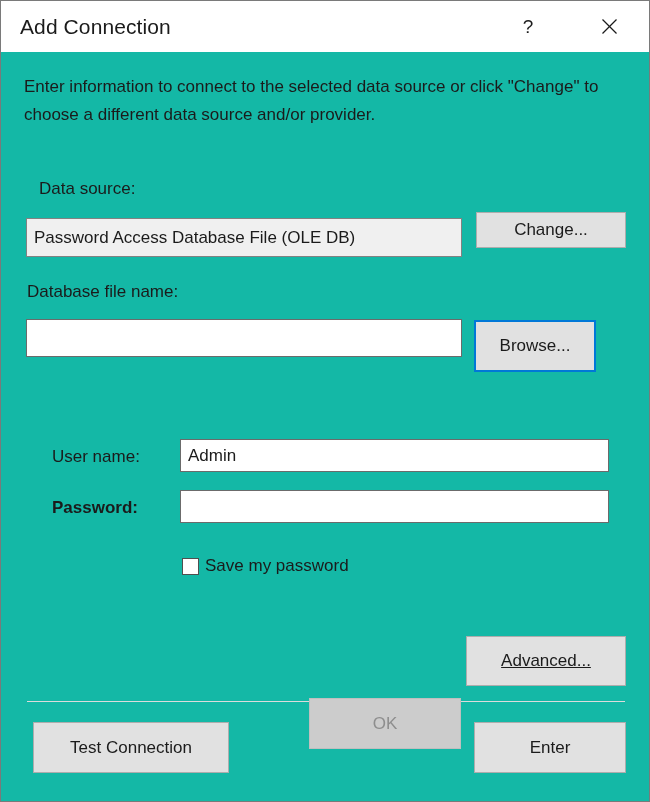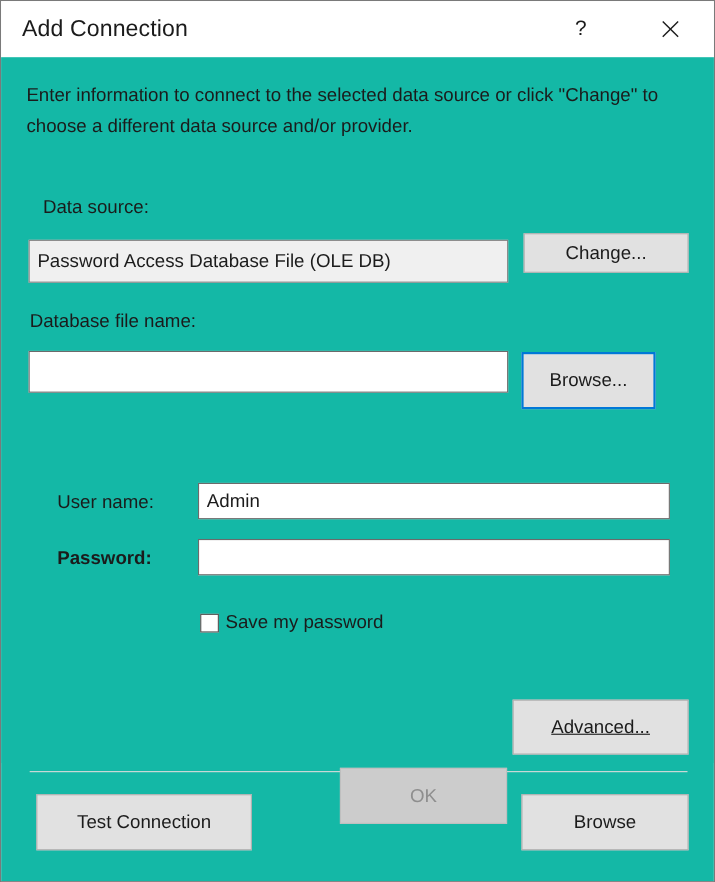--- a/index.html
+++ b/index.html
@@ -250,18 +250,18 @@
     </div>
 
     <button class="btn" style="left:465px; top:584px; width:160px; height:50px;text-decoration:underline;">Advanced...</button>
 
     <div class="divider" style="left:26px; top:649px; width:598px;"></div>
 
     <button class="btn" style="left:32px; top:670px; width:196px; height:51px;">Test Connection</button>
 
     <button class="btn disabled" style="left:308px; top:646px; width:152px; height:51px;">OK</button>
 
-    <button class="btn" style="left:473px; top:670px; width:152px; height:51px;">Browse</button>
+    <button class="btn" style="left:473px; top:670px; width:152px; height:51px;">Enter</button>
 
   </div>
 
   <div class="bottom-sliver"></div>
 </div>
 
 </body></html>

